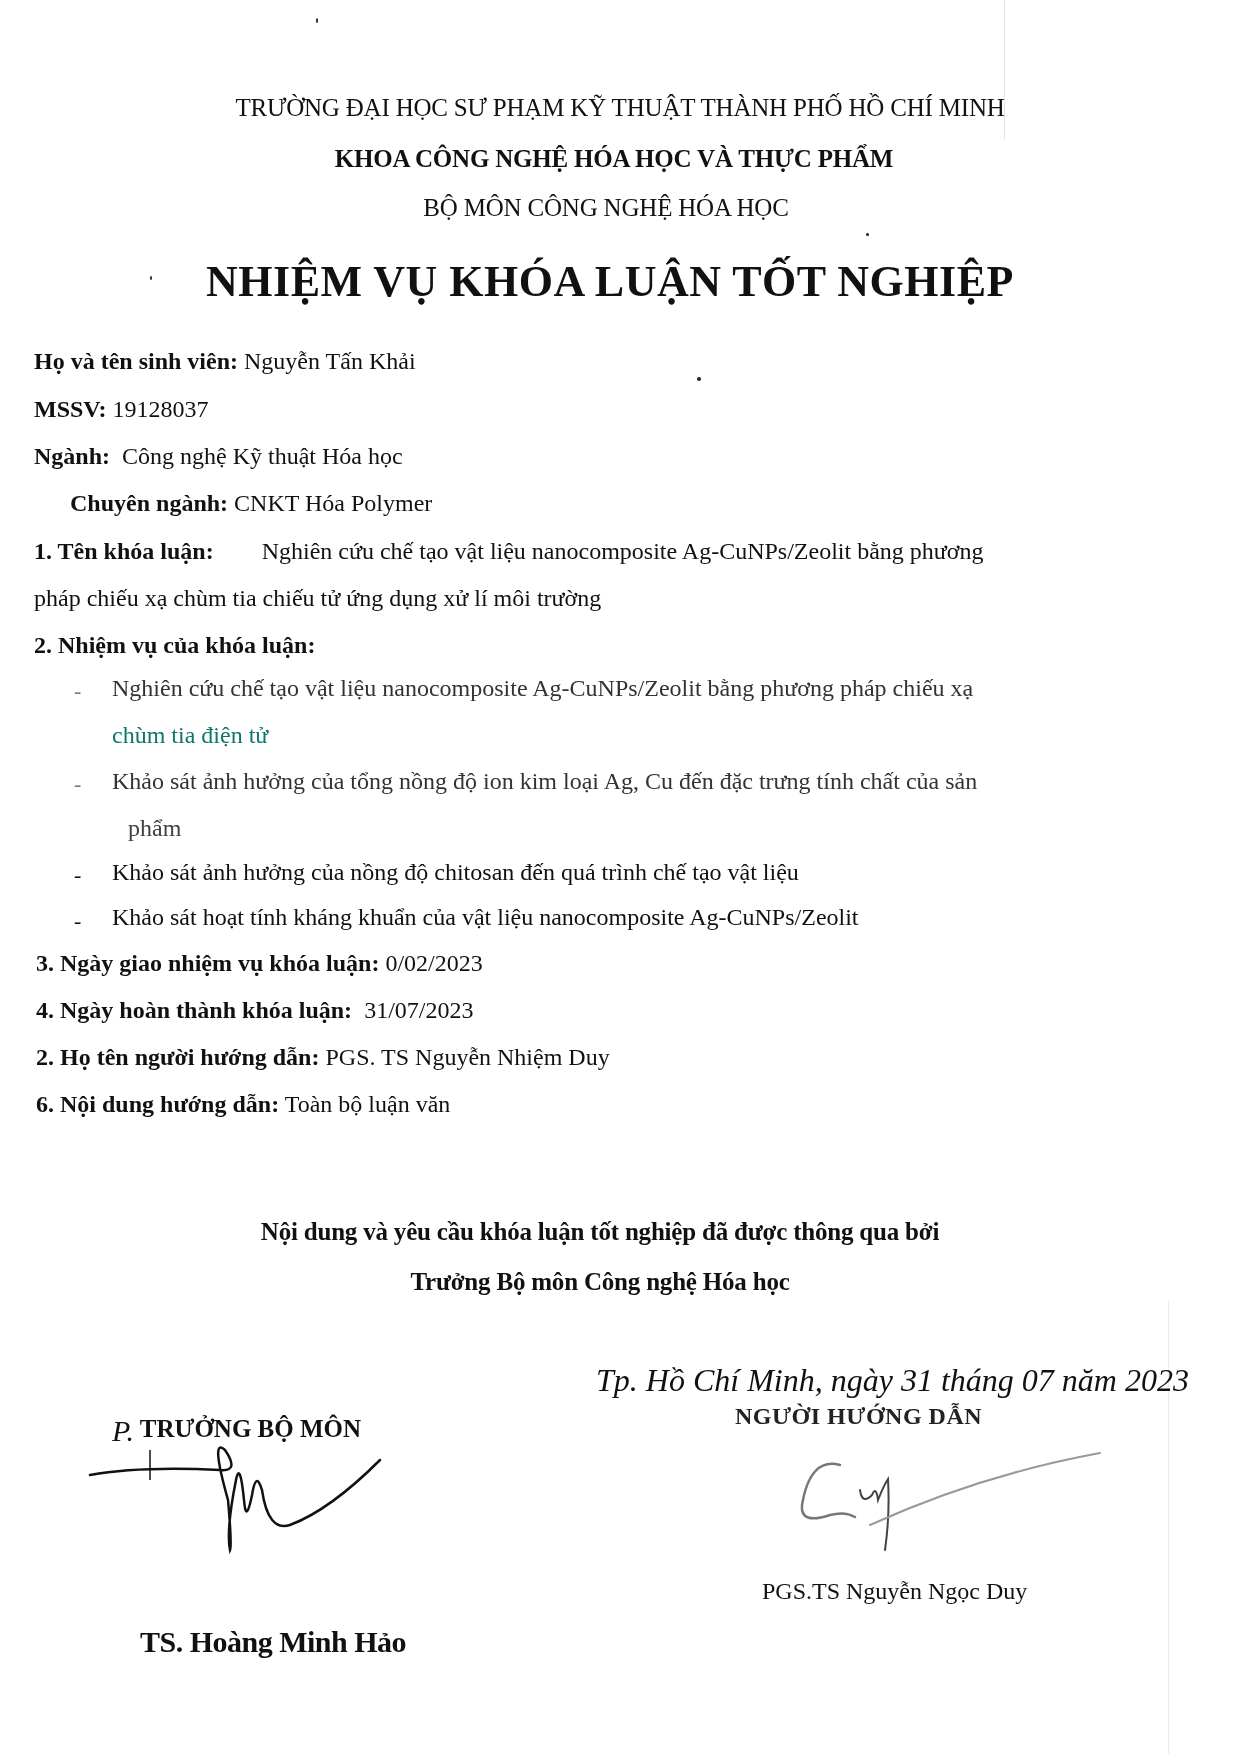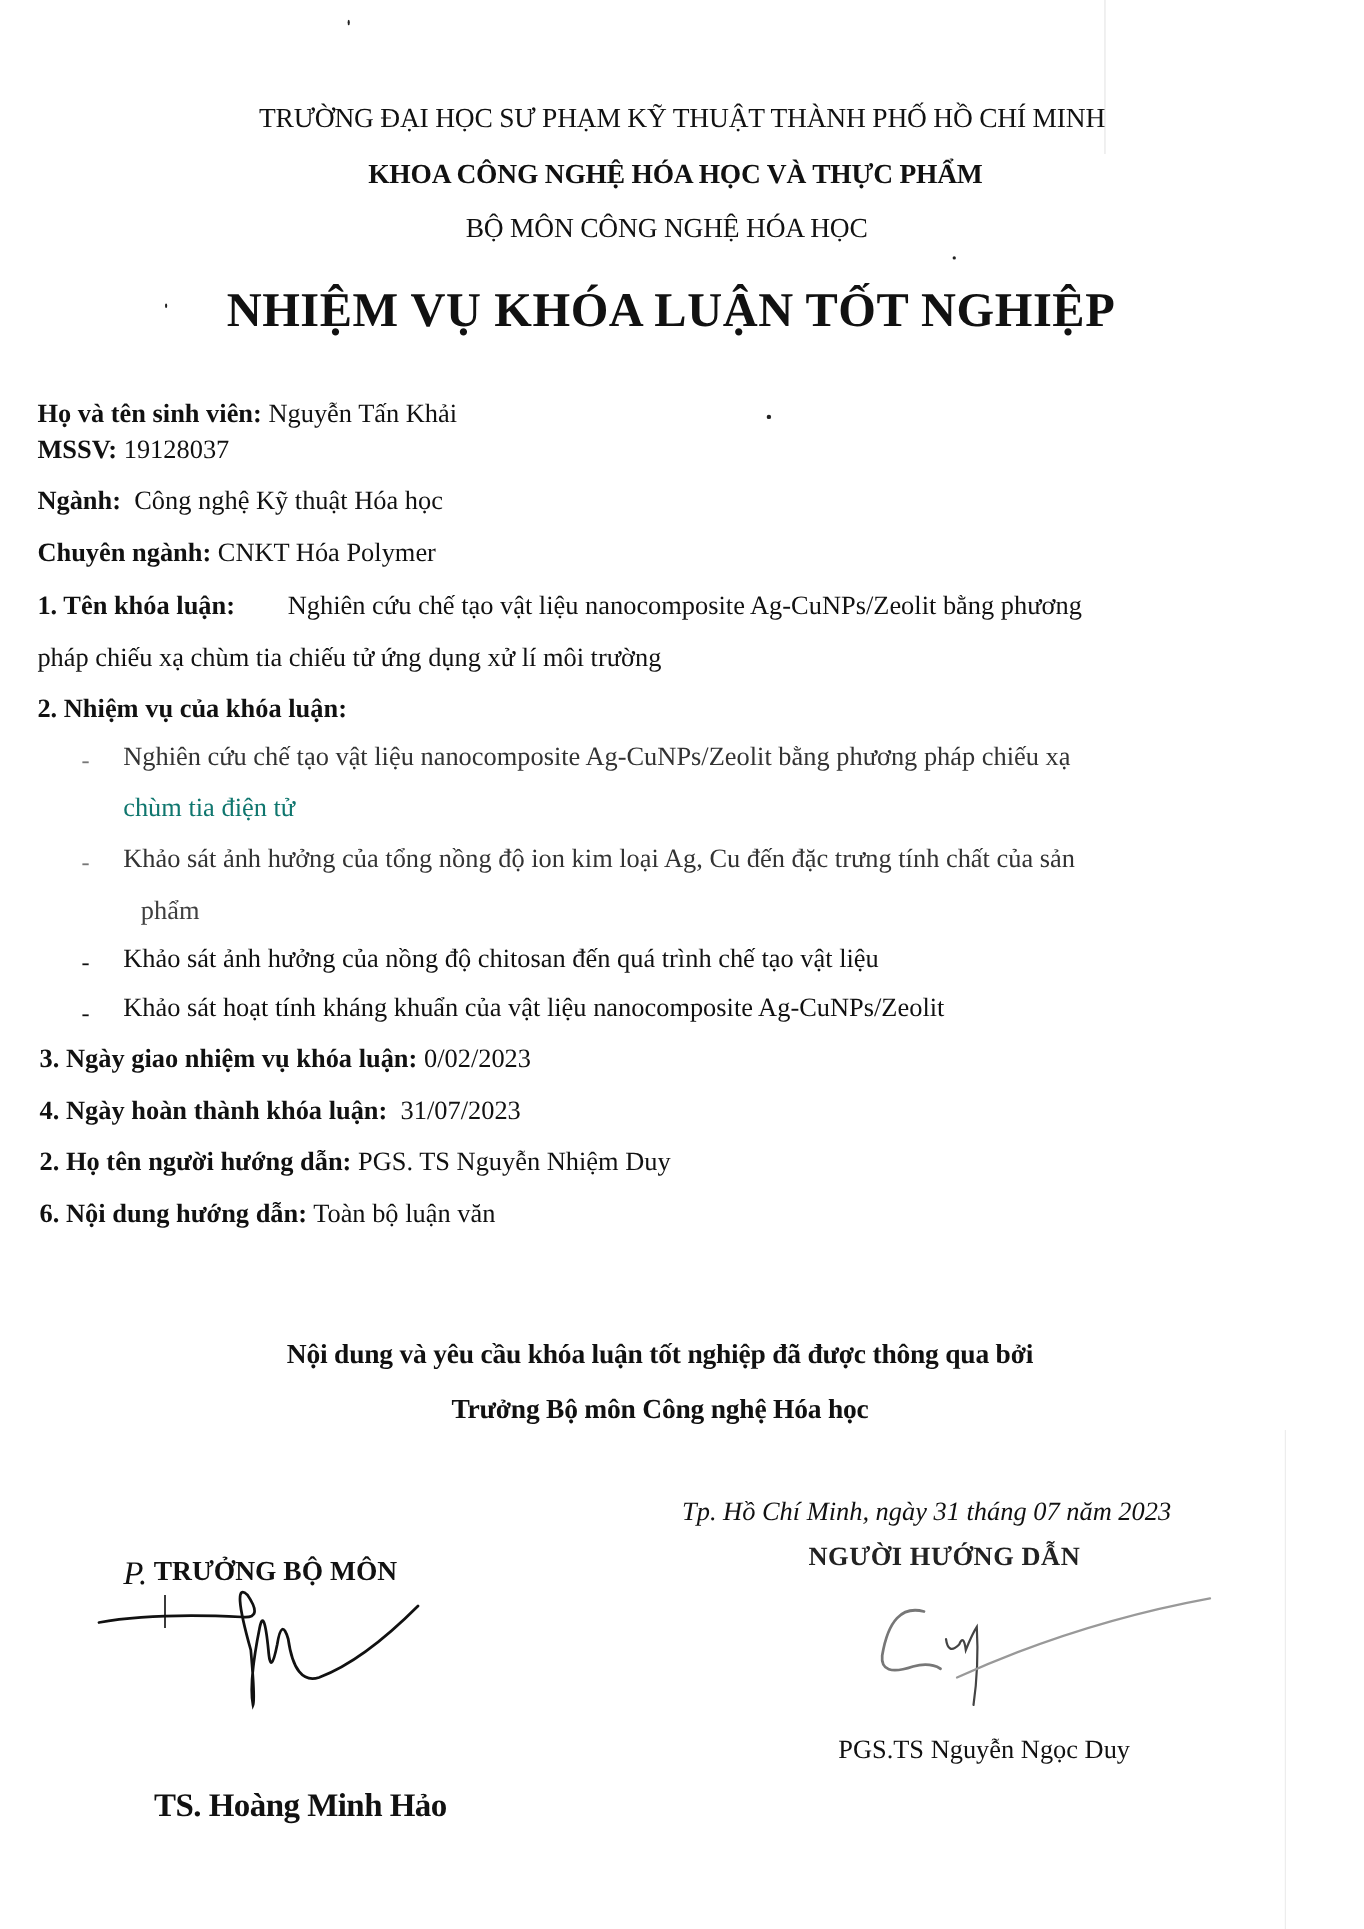--- a/index.html
+++ b/index.html
@@ -27,33 +27,33 @@
 <div class="speck" style="left:866px; top:233px; width:3px; height:3px;"></div>
 <div class="speck" style="left:697px; top:377px; width:4px; height:4px;"></div>
 <div class="speck" style="left:150px; top:276px; width:2px; height:4px;"></div>
 
 <div class="abs center hdr" style="top:94px;">TRƯỜNG ĐẠI HỌC SƯ PHẠM KỸ THUẬT THÀNH PHỐ HỒ CHÍ MINH</div>
 <div class="abs center hdr b" style="top:145px; left:-6px;">KHOA CÔNG NGHỆ HÓA HỌC VÀ THỰC PHẨM</div>
 <div class="abs center hdr" style="top:194px; left:-14px;">BỘ MÔN CÔNG NGHỆ HÓA HỌC</div>
 
 <div class="abs center title" style="top:256px; left:-10px;">NHIỆM VỤ KHÓA LUẬN TỐT NGHIỆP</div>
 
-<div class="abs line" style="top:364px;text-align:right;">
+<div class="abs line" style="top:348px;text-align:right;">
   <span class="b">Họ và tên sinh viên:</span>
   <span>Nguyễn Tấn Khải</span>
 </div>
 <div class="abs line" style="top:396px;">
   <span class="b">MSSV:</span>
   <span>19128037</span>
 </div>
 <div class="abs line" style="top:443px;">
   <span class="b">Ngành:</span>&nbsp;
   <span>Công nghệ Kỹ thuật Hóa học</span>
 </div>
-<div class="abs line" style="top:490px;">
+<div class="abs line" style="top:490px;margin-left:36px;">
   <span class="b">Chuyên ngành:</span>
   <span>CNKT Hóa Polymer</span>
 </div>
 
 <div class="abs line" style="top:538px;">
   <span class="b">1. Tên khóa luận:</span>
   <span style="display:inline-block; width:36px;"></span>
   <span>Nghiên cứu chế tạo vật liệu nanocomposite Ag-CuNPs/Zeolit bằng phương</span>
 </div>
 <div class="abs line" style="top:585px;">pháp chiếu xạ chùm tia chiếu tử ứng dụng xử lí môi trường</div>
@@ -87,21 +87,21 @@
   <span>PGS. TS Nguyễn Nhiệm Duy</span>
 </div>
 <div class="abs line" style="top:1091px; left:36px;">
   <span class="b">6. Nội dung hướng dẫn:</span>
   <span>Toàn bộ luận văn</span>
 </div>
 
 <div class="abs center hdr b" style="top:1218px; left:-20px; font-size:25px;">Nội dung và yêu cầu khóa luận tốt nghiệp đã được thông qua bởi</div>
 <div class="abs center hdr b" style="top:1268px; left:-20px; font-size:25px;">Trưởng Bộ môn Công nghệ Hóa học</div>
 
-<div class="abs italic" style="left:620px; top:1362px; font-size:24px;">Tp. Hồ Chí Minh, ngày 31 tháng 07 năm 2023</div>
+<div class="abs italic" style="left:596px; top:1362px; font-size:32px;">Tp. Hồ Chí Minh, ngày 31 tháng 07 năm 2023</div>
 
 <div class="abs" style="left:112px; top:1410px; font-size:25px; font-weight:bold;text-align:center;">
   <span style="font-style:italic; font-weight:normal; font-size:30px; position:relative; top:4px;">P.</span>
   <span>TRƯỞNG BỘ MÔN</span>
 </div>
 
 <div class="abs" style="left:735px; top:1403px; font-size:24px; font-weight:bold; letter-spacing:0.5px; color:#222;">NGƯỜI HƯỚNG DẪN</div>
 
 <svg class="abs" style="left:80px; top:1440px;" width="320" height="130" viewBox="0 0 320 130">
   <path d="M10 35 Q60 26 140 30 Q160 32 145 10 Q130 -4 148 60 Q152 105 150 110 Q146 90 156 40 Q160 20 164 60 Q166 85 172 55 Q176 30 182 50 Q188 92 210 85 Q250 70 300 20" fill="none" stroke="#111" stroke-width="2.5" stroke-linecap="round"></path>

